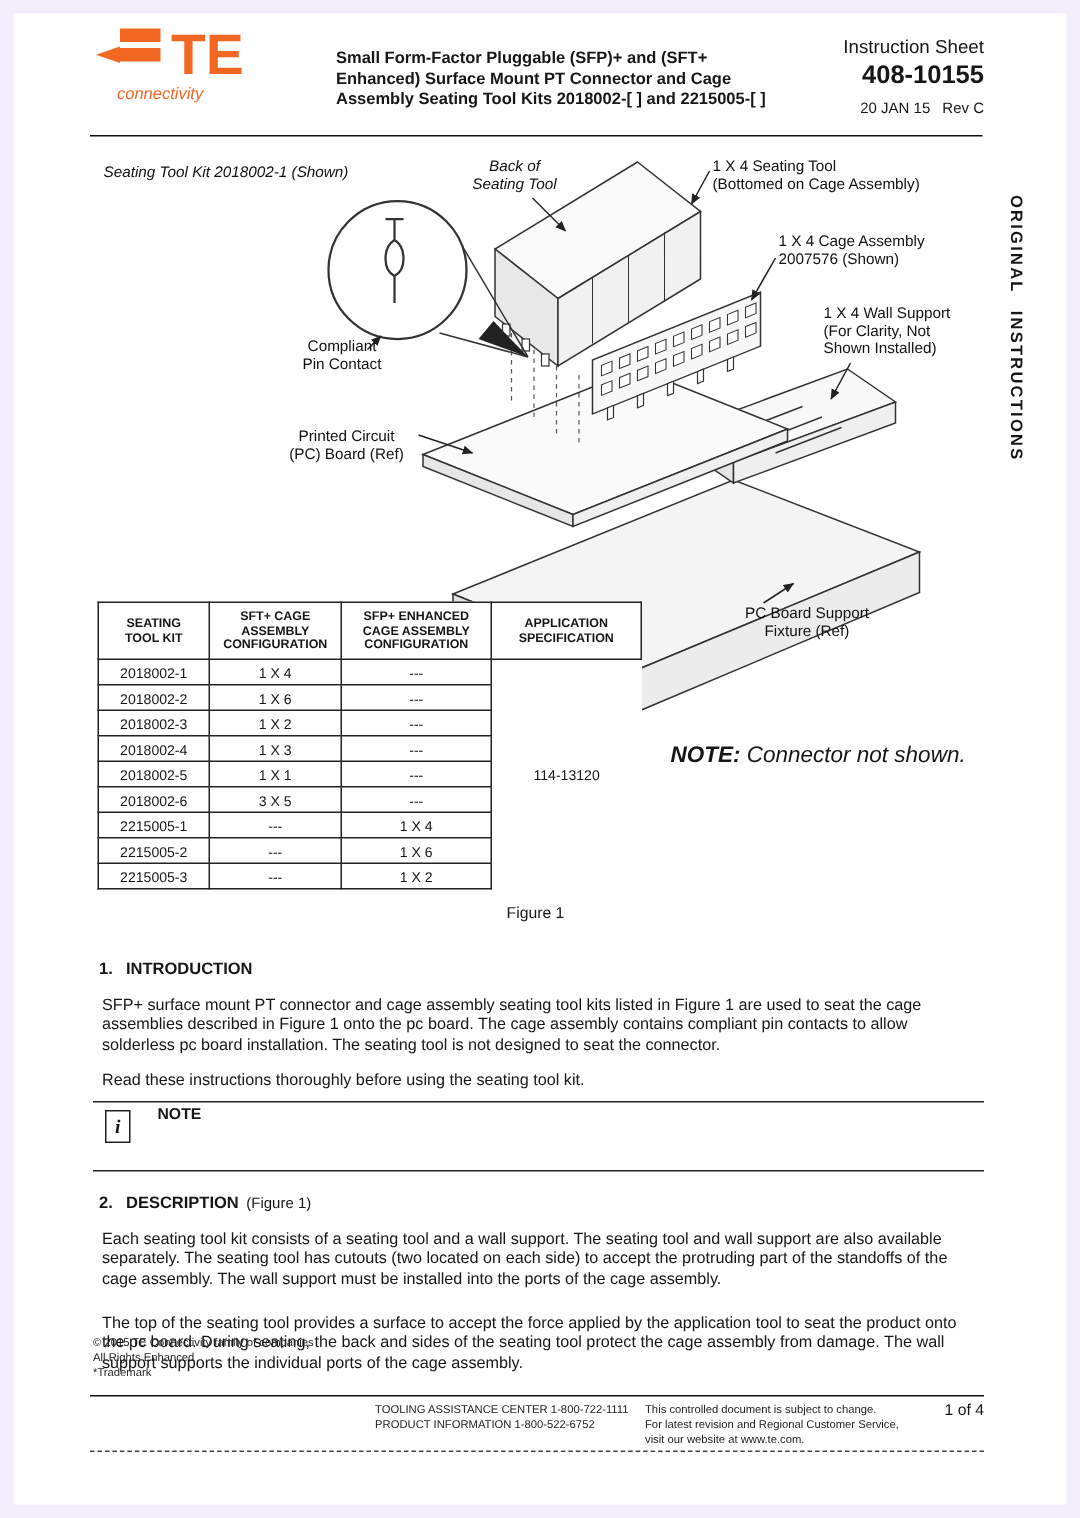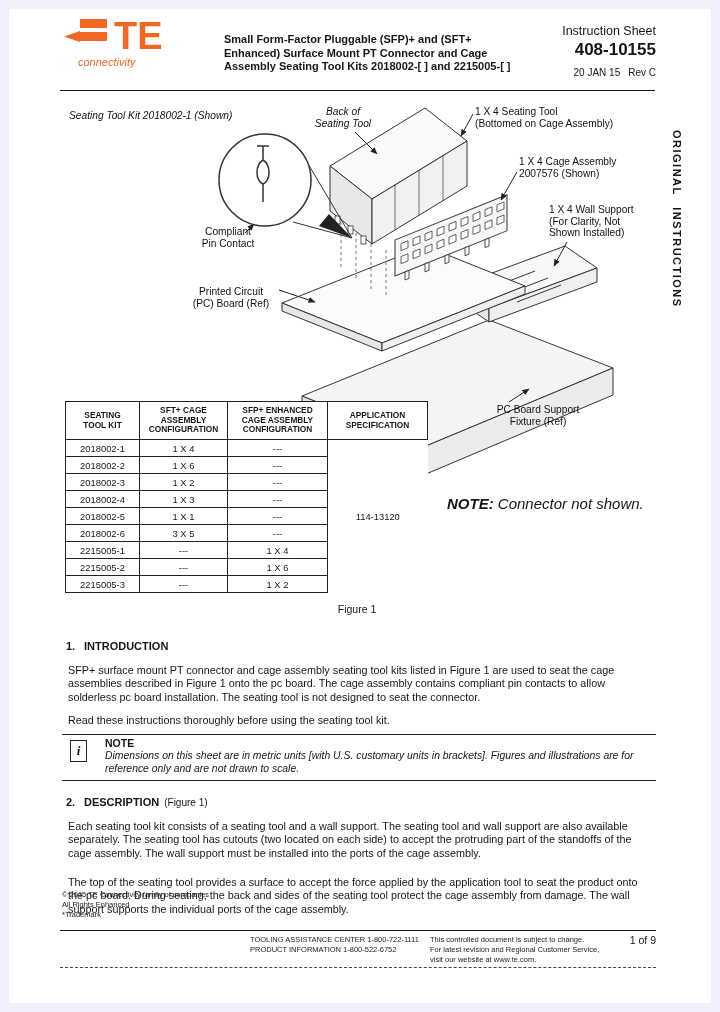--- a/index.html
+++ b/index.html
@@ -311,21 +311,20 @@
   <div id="sec1-h" class="abs sechead">
     <span class="num">1.</span>
     <span>INTRODUCTION</span>
   </div>
   <div id="sec1-p1" class="abs para">SFP+ surface mount PT connector and cage assembly seating tool kits listed in Figure 1 are used to seat the cage assemblies described in Figure 1 onto the pc board. The cage assembly contains compliant pin contacts to allow solderless pc board installation. The seating tool is not designed to seat the connector.</div>
   <div id="sec1-p2" class="abs para">Read these instructions thoroughly before using the seating tool kit.</div>
 
   <div id="note-rule-top" class="abs"></div>
   <div id="note-icon" class="abs">i</div>
   <div id="note-label" class="abs">NOTE</div>
-  <div id="note-body" class="abs">Dimensions on this sheet are in metric units [with U.S. customary units in brackets]. Figures and illustrations are for reference only and are not drawn to scale.</div>
   <div id="note-rule-bottom" class="abs"></div>
 
   <div id="sec2-h" class="abs sechead">
     <span class="num">2.</span>
     <span>DESCRIPTION</span>
     <span class="suffix">(Figure 1)</span>
   </div>
   <div id="sec2-p1" class="abs para">Each seating tool kit consists of a seating tool and a wall support. The seating tool and wall support are also available separately. The seating tool has cutouts (two located on each side) to accept the protruding part of the standoffs of the cage assembly. The wall support must be installed into the ports of the cage assembly.</div>
   <div id="sec2-p2" class="abs para">The top of the seating tool provides a surface to accept the force applied by the application tool to seat the product onto the pc board. During seating, the back and sides of the seating tool protect the cage assembly from damage. The wall support supports the individual ports of the cage assembly.</div>
 
@@ -337,16 +336,16 @@
   </div>
   <div id="foot-center" class="abs footcol">
     <div>TOOLING ASSISTANCE CENTER 1-800-722-1111</div>
     <div>PRODUCT INFORMATION 1-800-522-6752</div>
   </div>
   <div id="foot-right" class="abs footcol">
     <div>This controlled document is subject to change.</div>
     <div>For latest revision and Regional Customer Service,</div>
     <div>visit our website at www.te.com.</div>
   </div>
-  <div id="foot-page" class="abs">1 of 9</div>
+  <div id="foot-page" class="abs">1 of 4</div>
   <div id="footer-dash" class="abs"></div>
 
 </div>
 
 </body></html>

